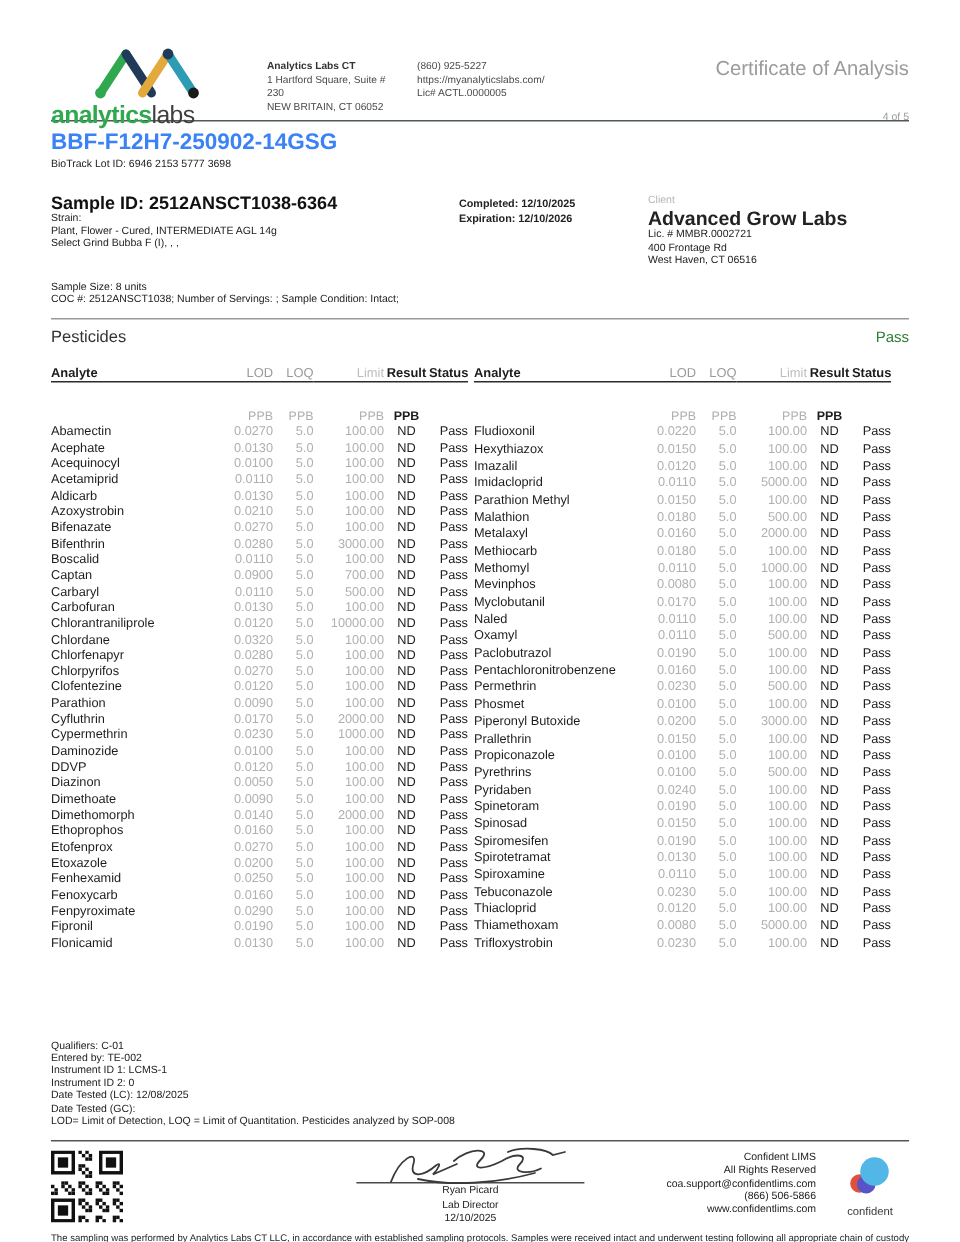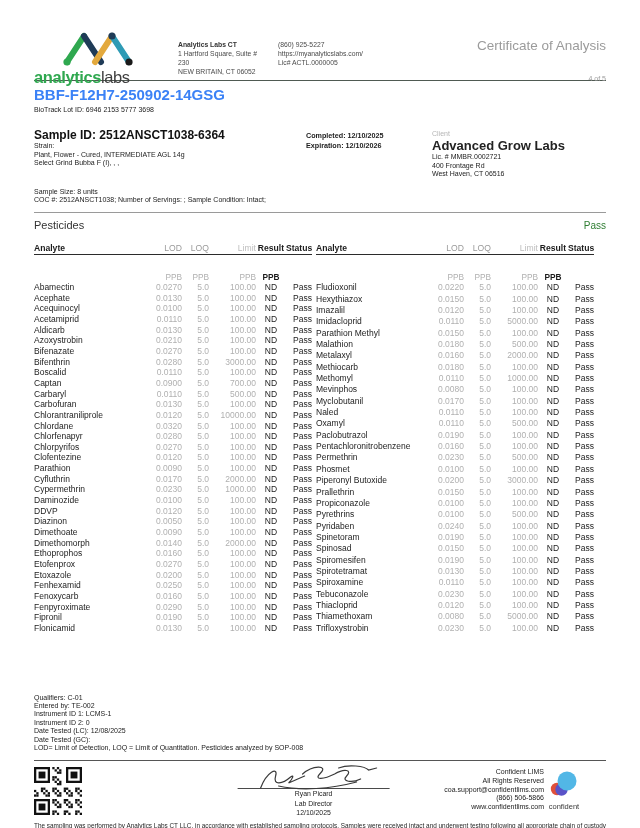--- a/index.html
+++ b/index.html
@@ -65,21 +65,21 @@
 
   .qualifiers { margin-top:60px; font-size:7px; line-height:8.4px; color:#222; }
 
   .footer-row { position:relative; height:54px; margin-top:3px; }
   .qr { position:absolute; left:0; top:3px; }
   .sig-block { position:absolute; left:50%; transform:translateX(-54%); top:0; width:160px; text-align:center; }
   .sig-svg { display:block; margin:0 auto -6px auto; }
   .sig-line { border-top:1.8px solid #4a4a4a; width:152px; margin:0 auto; }
   .sig-name { font-size:6.9px; line-height:8.2px; color:#222; margin-top:1px; }
   .lims-block { position:absolute; right:62px; top:4px; text-align:right; font-size:7px; line-height:8.6px; color:#222; }
-  .confident-block { position:absolute; right:16px; top:6px; width:52px; text-align:center; }
+  .confident-block { position:absolute; right:0; top:6px; width:52px; text-align:center; }
   .confident-word { font-size:7.5px; color:#3a3a3a; margin-top:0px; }
 
   .disclaimer { margin-top:4px; font-size:6.4px; line-height:7.2px; color:#1f1f1f; text-align:justify; }
 </style>
 </head>
 <body>
 
 <div class="page">
 
   <div class="hdr">

